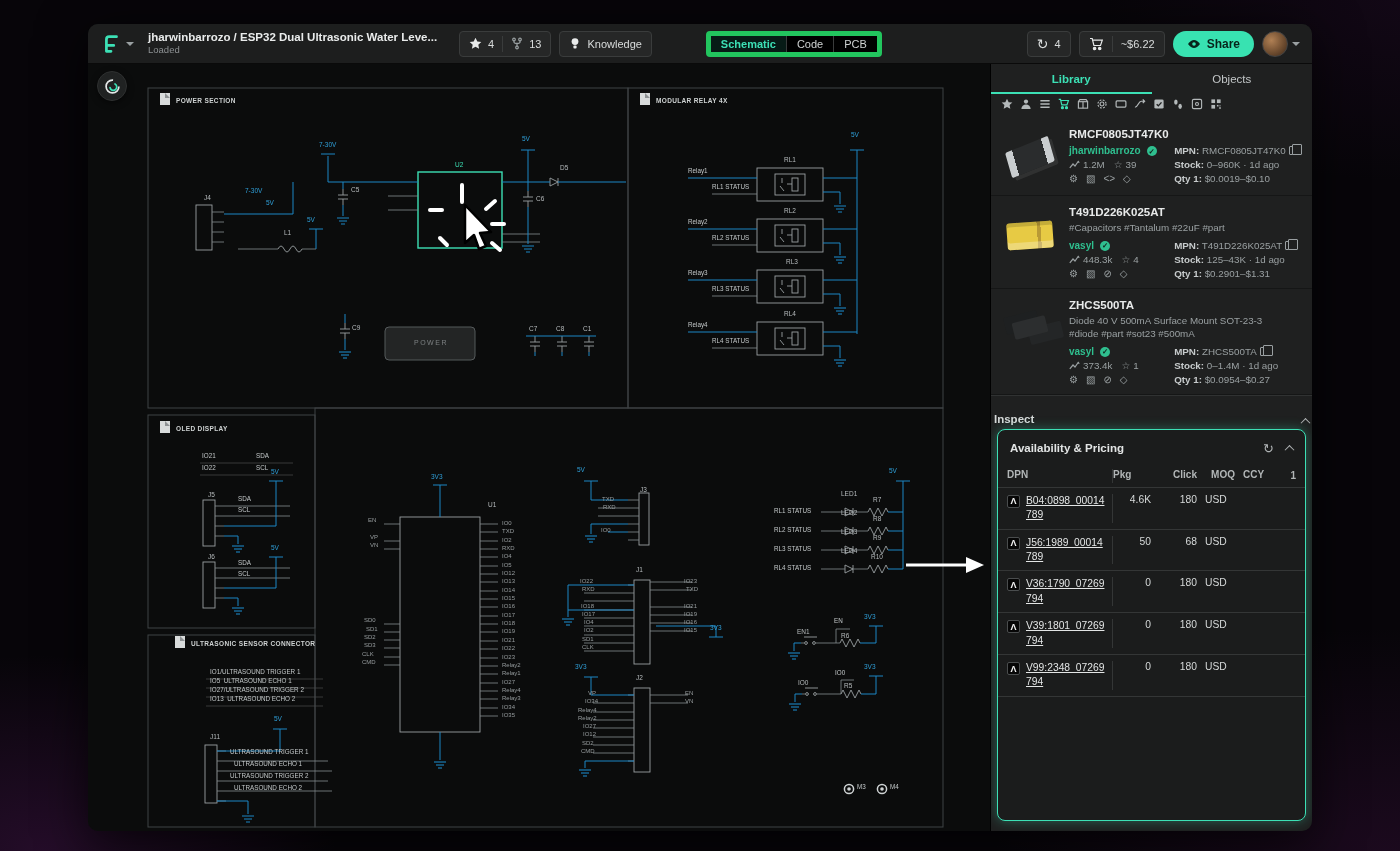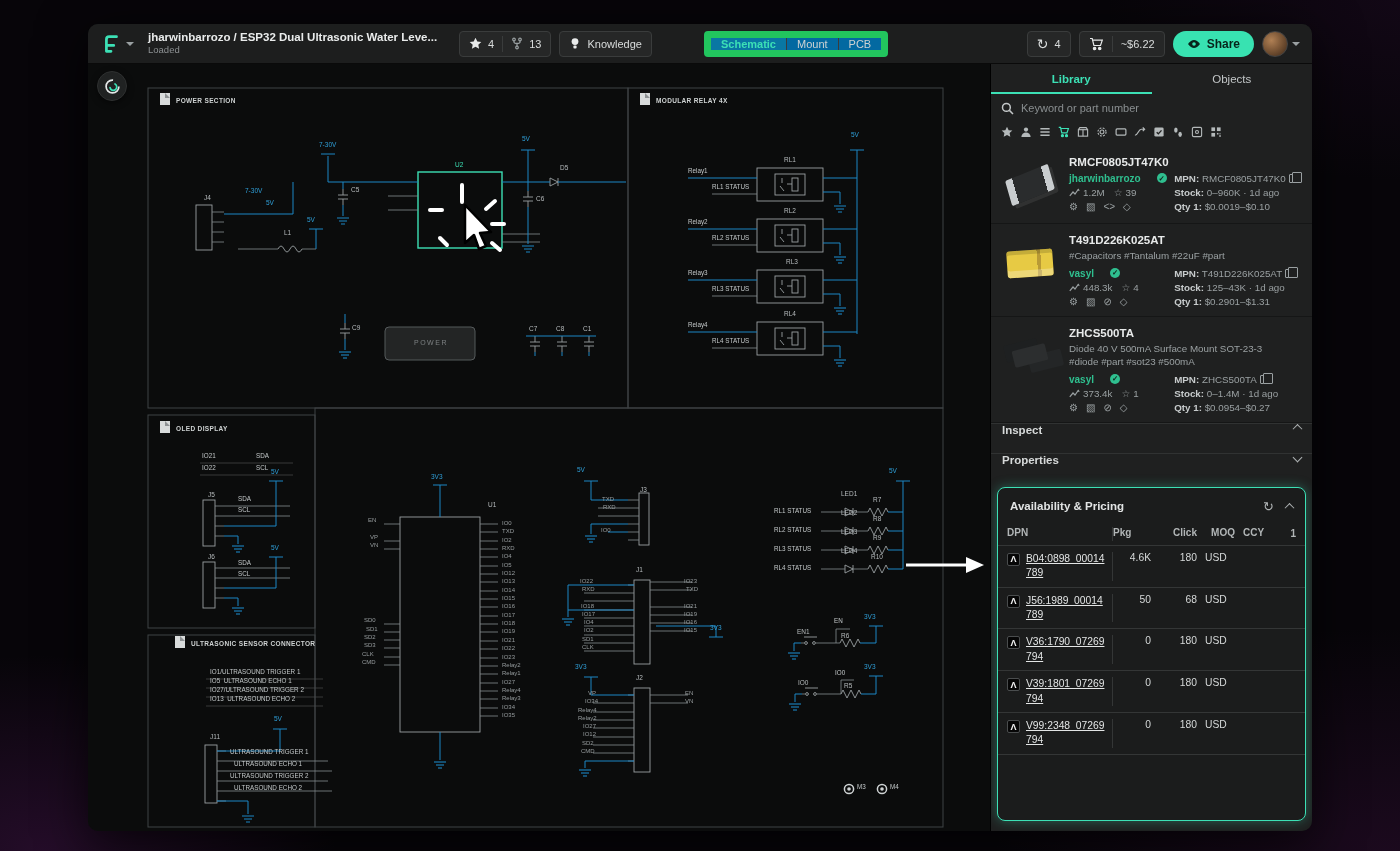--- a/index.html
+++ b/index.html
@@ -14,21 +14,21 @@
   
   .topbar{height:40px;background:#1d1e1e;display:flex;align-items:center;padding:0 12px;gap:8px;border-bottom:1px solid #0a0a0a}
   .logo-wrap{display:flex;align-items:center;gap:4px}
   .caret{width:0;height:0;border-left:4px solid transparent;border-right:4px solid transparent;border-top:4px solid #9aa0a2}
   .title-block{margin-left:6px;line-height:1.15;min-width:0}
   .proj-title{font-size:11.5px;font-weight:700;color:#e9ebeb;white-space:nowrap}
   .proj-status{font-size:9.5px;color:#8d9193}
   .pill{display:flex;align-items:center;gap:6px;background:#262727;border:1px solid #3a3c3c;border-radius:4px;height:26px;padding:0 9px;color:#d9dcdc;font-size:11px}
   .pill .seg{display:flex;align-items:center;gap:6px}
   .pill .divider{width:1px;height:16px;background:#3a3c3c;margin:0 2px}
-  .tabs-pill{display:flex;align-items:center;background:#0369a1;border:7px solid #22c55e;border-radius:4px;height:26px;overflow:hidden}
+  .tabs-pill{display:flex;align-items:center;background:#000000;border:5px solid #22c55e;border-radius:4px;height:26px;overflow:hidden}
   .tab-item{padding:4px 10px;font-size:11px;color:#cfd2d2;border-left:1px solid #3a3c3c;cursor:default}
   .tab-item:first-child{border-left:none}
   .tab-item.active{color:#3ce0b5;background:rgba(60,224,181,.12);font-weight:700}
   .spacer1{flex:1}
   .spacer2{flex:3.4}
   .share-btn{display:flex;align-items:center;gap:6px;background:#38e2b1;color:#07241b;font-weight:700;font-size:12px;height:26px;padding:0 14px;border-radius:14px;border:none}
   .avatar{width:26px;height:26px;border-radius:50%;background:radial-gradient(circle at 35% 35%, #b08054, #6b4a2e 60%, #3a2718);border:1px solid #444}
   .icon{display:inline-flex;align-items:center;justify-content:center;color:#d9dcdc}
   .sync-glyph{font-size:14px;color:#d9dcdc;line-height:1}
   
@@ -63,29 +63,29 @@
   .thumb[data-thumb="resistor"]::before{content:"";width:46px;height:26px;border-radius:2px;transform:rotate(-22deg) skewX(-6deg);
     background:linear-gradient(90deg,#c9cdcf 0 16%,#2a2c2d 16% 84%,#c9cdcf 84%);box-shadow:3px 4px 0 rgba(255,255,255,.08)}
   .thumb[data-thumb="capacitor"]::before{content:"";width:46px;height:27px;border-radius:3px;transform:rotate(-4deg);
     background:linear-gradient(90deg,#e7ca44 0 66%,#b99a35 66% 74%,#e7ca44 74%);box-shadow:inset 0 -7px 0 rgba(255,255,255,.28), inset 0 4px 0 rgba(0,0,0,.15)}
   .thumb[data-thumb="diode"]::before{content:"";width:34px;height:17px;border-radius:2px;background:#2c2e2f;transform:rotate(-14deg);
     box-shadow:14px 9px 0 #242627, -7px -7px 0 #1e2021}
   .card-main{flex:1;min-width:0}
   .card-title{font-size:11.5px;font-weight:700;color:#e8eaea;margin-bottom:4px}
   .card-desc{font-size:9.8px;color:#9aa0a2;line-height:1.32}
   .card-grid{display:grid;grid-template-columns:1fr 1.3fr;column-gap:6px;row-gap:3px;margin-top:5px;font-size:9.8px;color:#9aa0a2;align-items:center}
-  .author{color:#2fbf8f;font-weight:700;display:flex;align-items:flex-start;gap:16px;font-size:10px}
+  .author{color:#2fbf8f;font-weight:700;display:flex;align-items:flex-end;gap:6px;font-size:10px}
   .vbadge{width:10px;height:10px;border-radius:50%;background:#2fbf8f;color:#10231c;font-size:7.5px;display:inline-flex;align-items:center;justify-content:center;font-weight:700}
   .kv b{color:#c7cbcc;font-weight:700}
   .stats{display:flex;align-items:center;gap:9px}
   .stats .st{display:flex;align-items:center;gap:3px}
   .mini-icons{display:flex;gap:8px;color:#9aa0a2;font-size:10px;align-items:center}
   .copy-ic{display:inline-block;width:8px;height:9px;border:1px solid #9aa0a2;border-radius:1px;position:relative;margin-left:3px;vertical-align:-1px}
   .copy-ic::before{content:"";position:absolute;left:2px;top:-3px;width:8px;height:9px;border:1px solid #9aa0a2;border-radius:1px;background:#1f2020}
-  .sect-row{display:flex;align-items:flex-start;justify-content:space-between;height:30px;padding:0 11px;border-top:1px solid #303232;flex:none}
+  .sect-row{display:flex;align-items:flex-end;justify-content:space-between;height:30px;padding:0 3px;border-top:1px solid #303232;flex:none}
   .sect-label{font-size:11.5px;font-weight:600;color:#d6d9d9}
   .chev{width:7px;height:7px;border-right:1.6px solid #aeb2b3;border-bottom:1.6px solid #aeb2b3;display:inline-block}
   .chev.up{transform:rotate(-135deg) translate(-1px,-1px)}
   .chev.down{transform:rotate(45deg)}
   .pricing{margin:4px 6px 10px;border:1.5px solid #3ce0b5;border-radius:8px;background:#1b1c1c;box-shadow:0 0 12px rgba(61,224,181,.35);flex:1;overflow:hidden;display:flex;flex-direction:column}
   .pricing-head{display:flex;align-items:center;justify-content:space-between;padding:12px 12px 8px;flex:none}
   .pricing-title{font-size:11.5px;font-weight:600;color:#e2e4e4}
   .pricing-actions{display:flex;align-items:center;gap:12px;color:#aeb2b3}
   .refresh-glyph{font-size:13px;line-height:1;color:#aeb2b3}
   .ptable{font-size:10.3px;color:#d6d9d9}
@@ -147,21 +147,21 @@
             <svg width="12" height="13" viewBox="0 0 12 13">
               <circle cx="6" cy="4.6" r="3.4" fill="#e8eaea"></circle>
               <rect x="4.4" y="8.4" width="3.2" height="3" rx="1" fill="#e8eaea"></rect>
             </svg>
           </span>
         <span>Knowledge</span>
       </div>
       <div class="spacer1"></div>
       <div class="tabs-pill">
         <span class="tab-item active">Schematic</span>
-        <span class="tab-item">Mount</span>
+        <span class="tab-item">Code</span>
         <span class="tab-item">PCB</span>
       </div>
       <div class="spacer2"></div>
       <div class="pill">
         <span class="sync-glyph">↻</span>
         <span>4</span>
       </div>
       <div class="pill">
         <span class="icon">
             <svg width="15" height="14" viewBox="0 0 15 14" fill="none" stroke="#e8eaea" stroke-width="1.2">
@@ -536,29 +536,20 @@
         </div>
 
       </div>
 
       <aside class="panel">
         <div class="panel-tabs">
           <div class="panel-tab active">Library</div>
           <div class="panel-tab">Objects</div>
         </div>
 
-        <div class="search-row">
-          <span class="icon">
-            <svg width="13" height="13" viewBox="0 0 13 13" fill="none" stroke="#c2c6c7" stroke-width="1.5">
-                <circle cx="5.4" cy="5.4" r="3.9"></circle>
-                <line x1="8.4" y1="8.4" x2="12" y2="12"></line>
-              </svg>
-          </span>
-          <input type="text" placeholder="Keyword or part number" style="">
-        </div>
 
         <div class="filter-row">
           <span class="f-icon">
               <svg width="12" height="12" viewBox="0 0 13 13">
                 <path d="M6.5 .8l1.8 3.7 4 .5-3 2.7.8 4-3.6-2-3.6 2 .8-4-3-2.7 4-.5z" fill="currentColor"></path>
               </svg>
             </span>
           <span class="f-icon">
               <svg width="12" height="12" viewBox="0 0 13 13" fill="currentColor">
                 <circle cx="6.5" cy="3.8" r="2.3"></circle>
@@ -755,24 +746,20 @@
                     <b>Qty 1:</b> <span>$0.0954–$0.27</span>
                   </div>
                 </div>
               </div>
             </div>
           </div>
 
         <div class="sect-row">
           <span class="sect-label">Inspect</span>
           <span class="chev up"></span>
-        </div>
-        <div class="sect-row">
-          <span class="sect-label">Properties</span>
-          <span class="chev down"></span>
         </div>
 
         <div class="pricing">
           <div class="pricing-head">
             <span class="pricing-title">Availability &amp; Pricing</span>
             <span class="pricing-actions">
               <span class="refresh-glyph">↻</span>
               <span class="chev up"></span>
             </span>
           </div>

